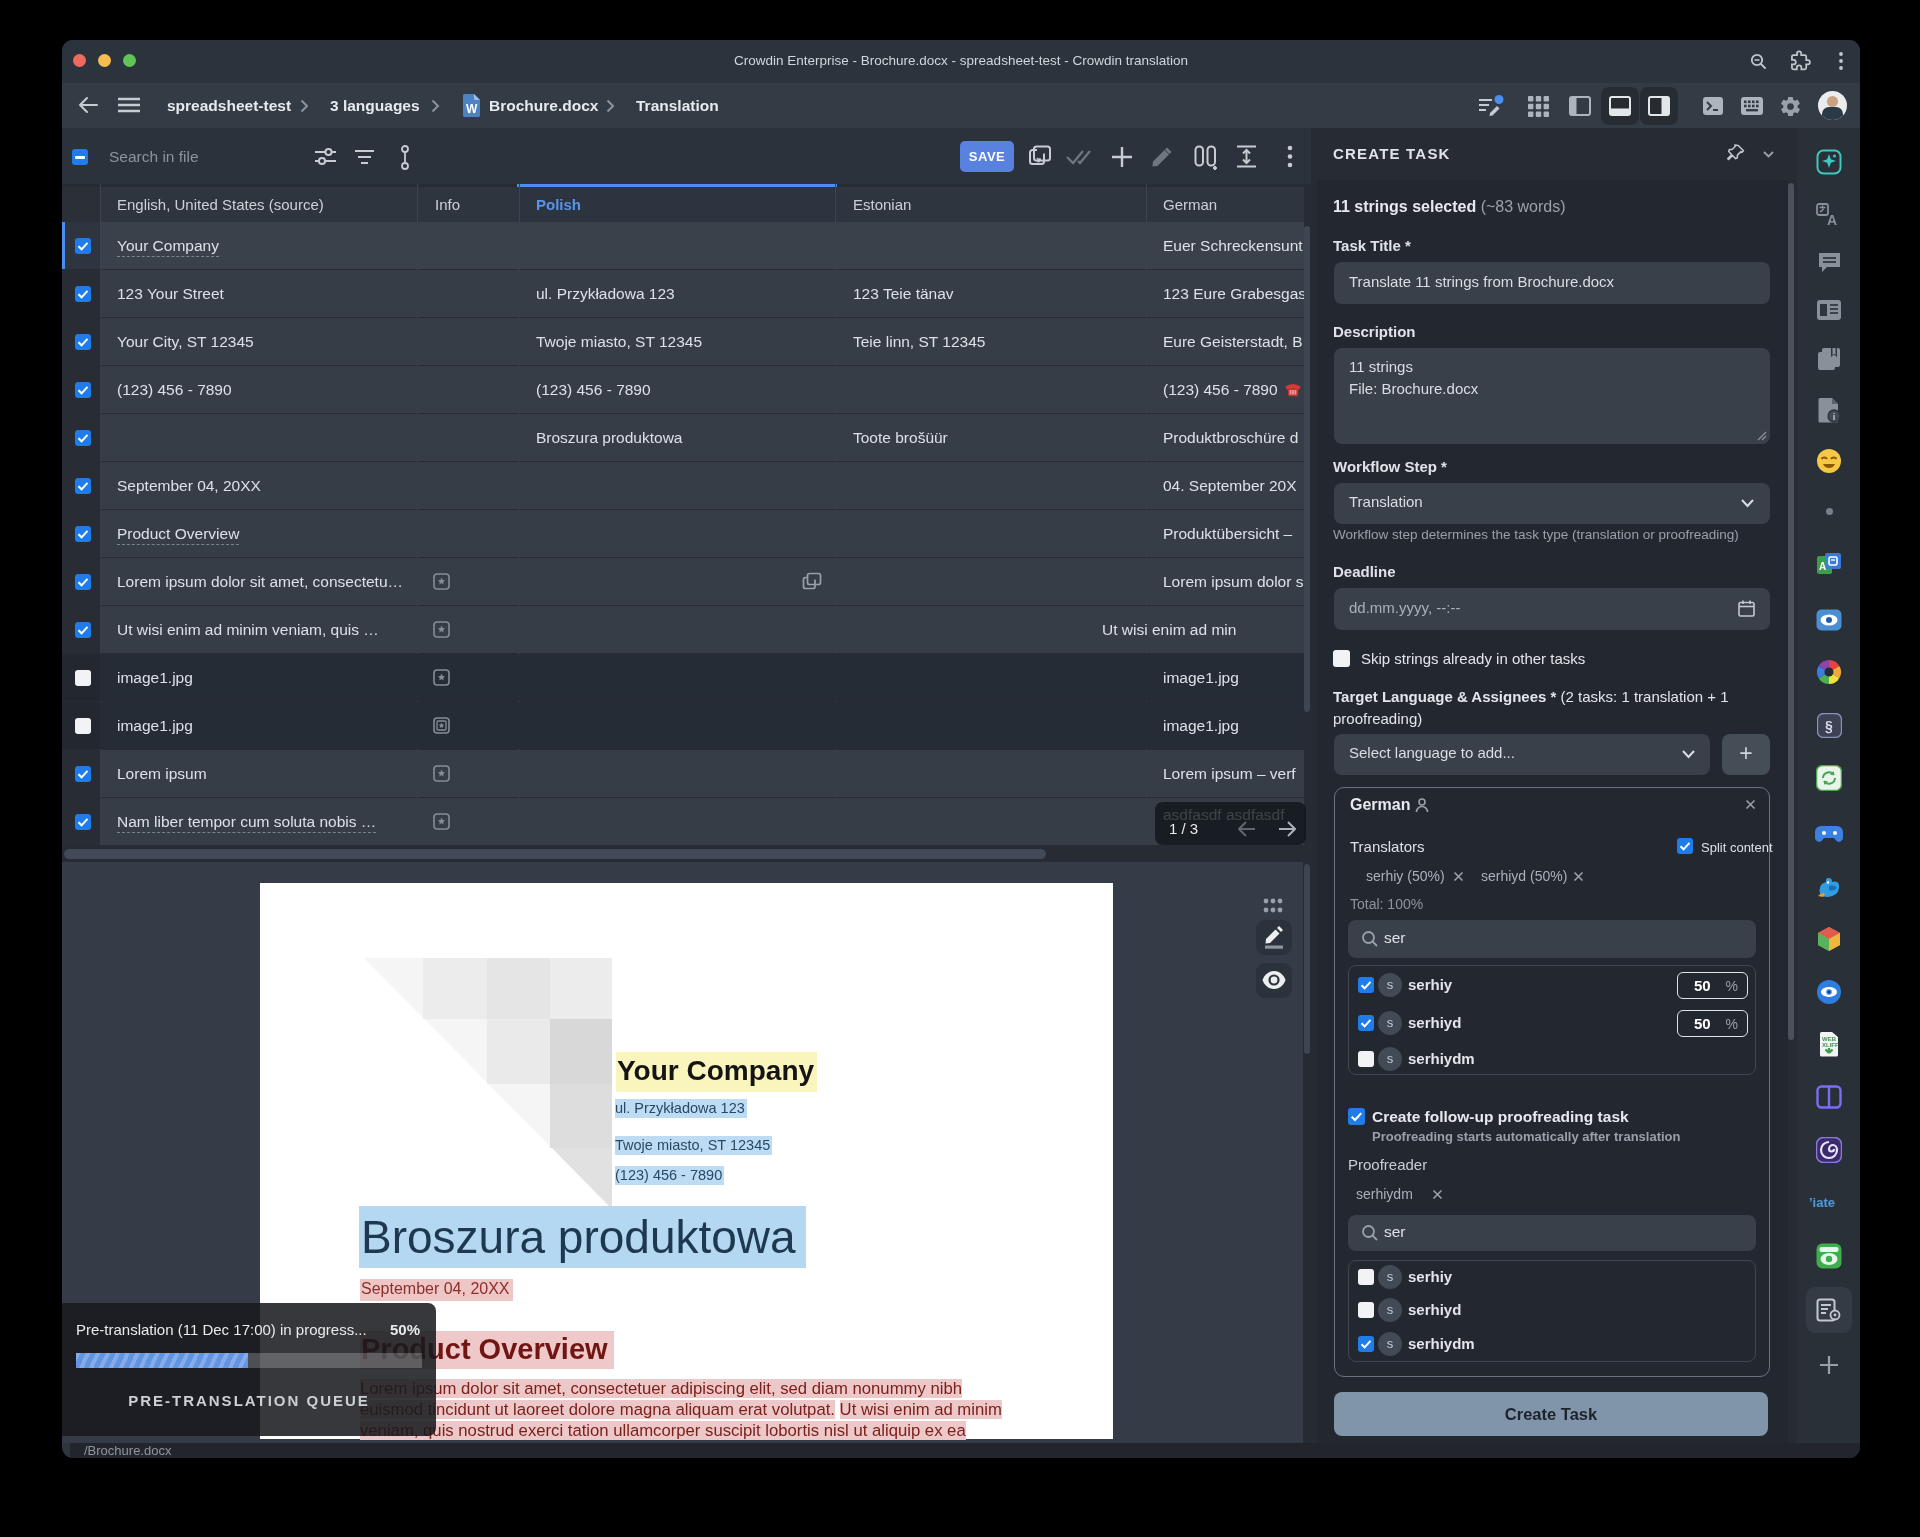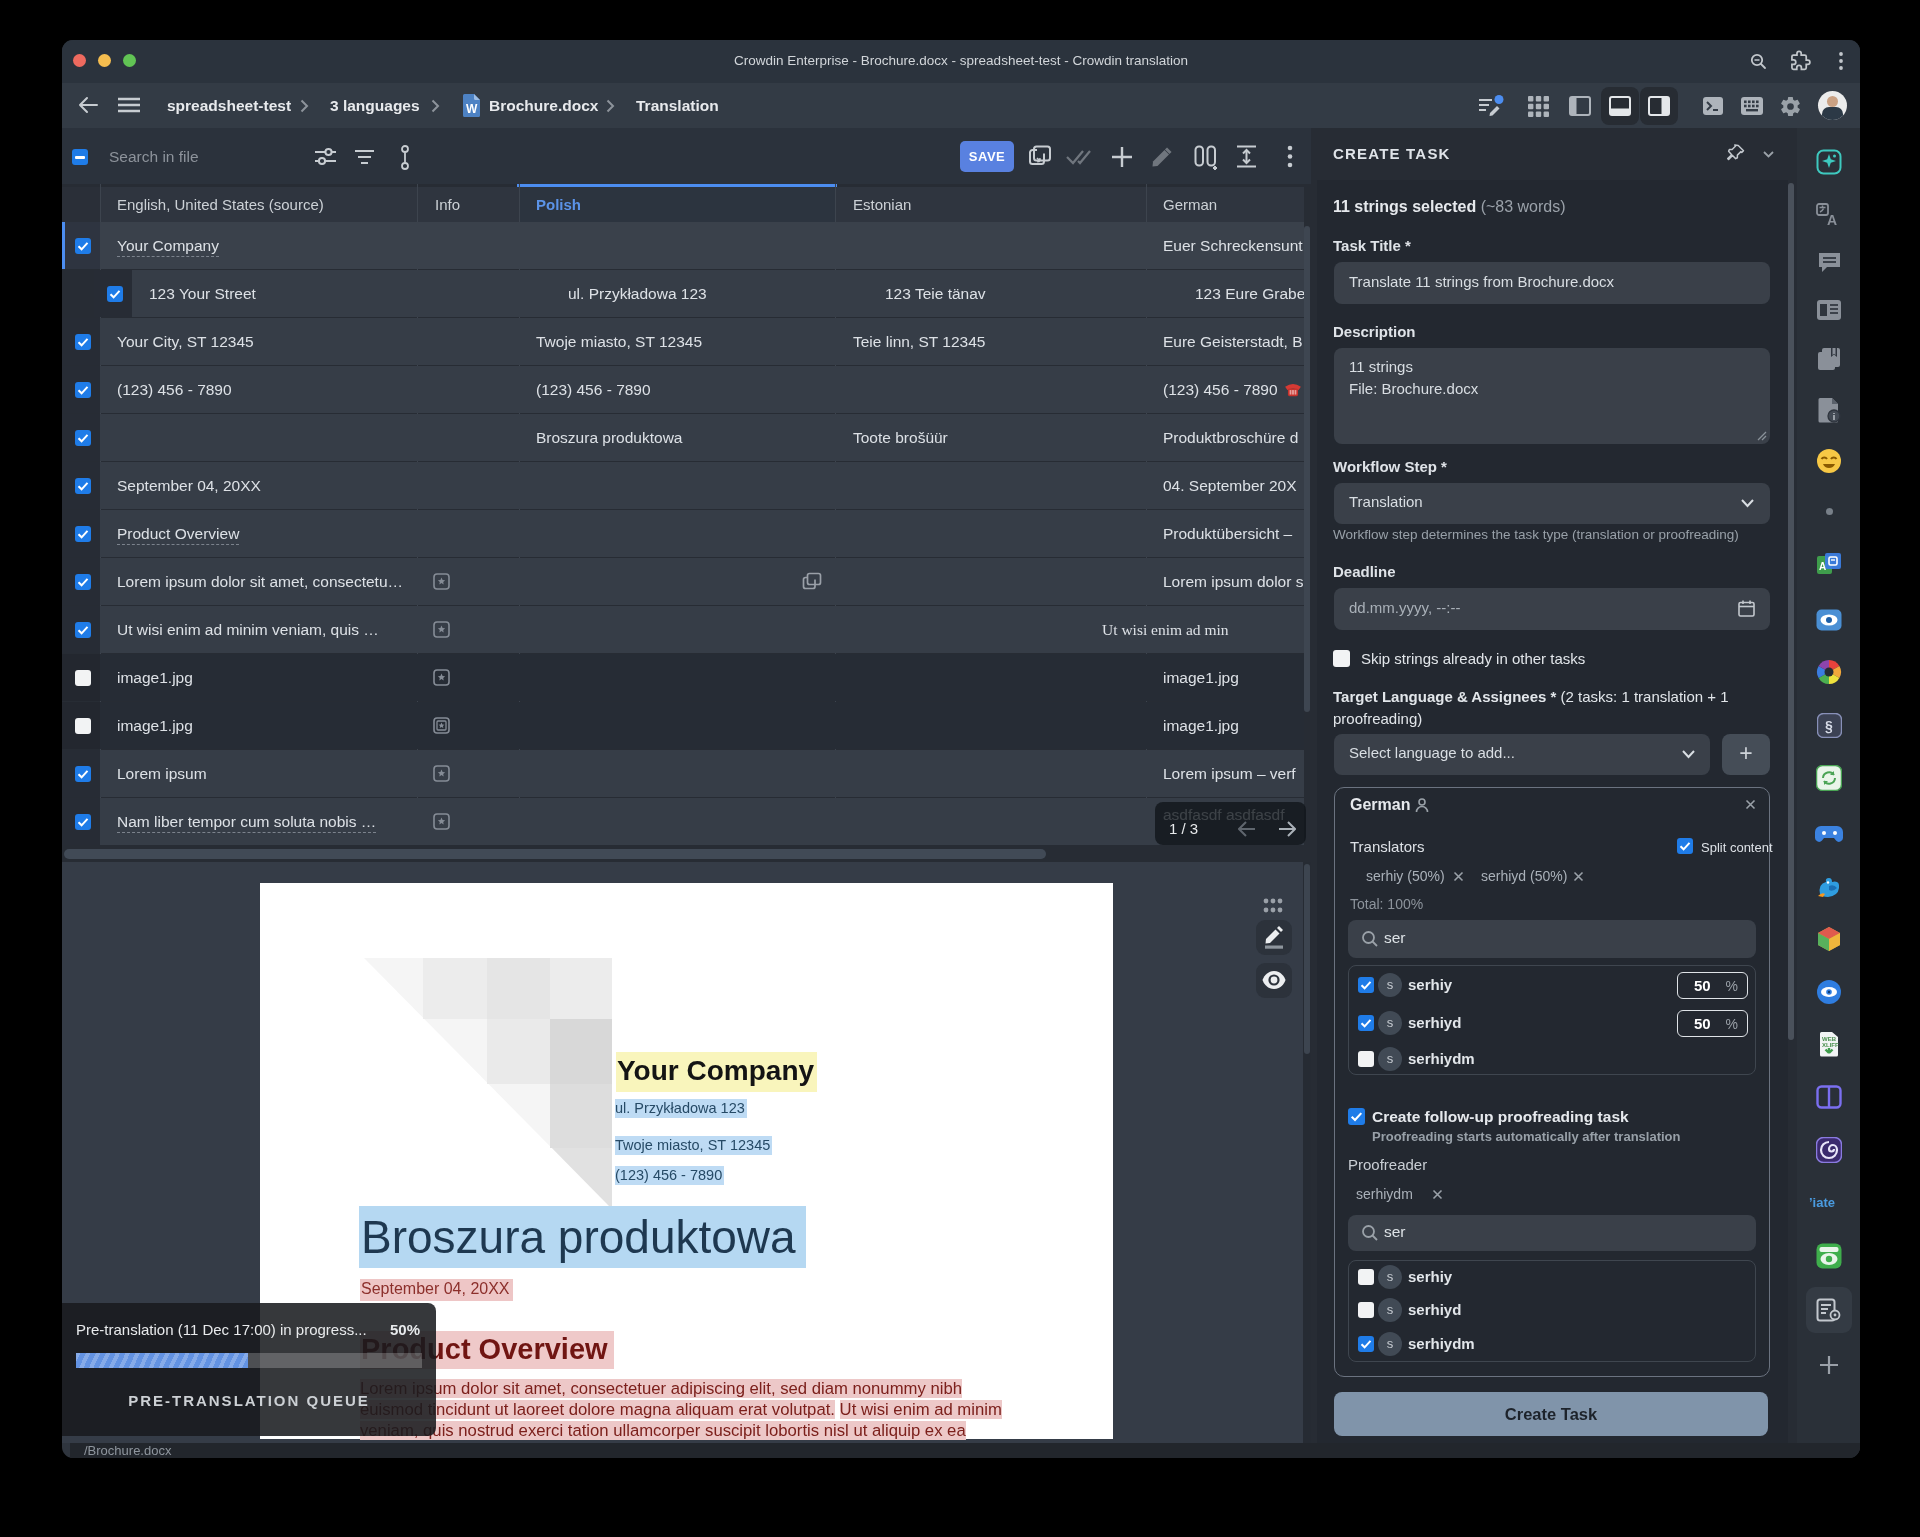--- a/index.html
+++ b/index.html
@@ -225,21 +225,21 @@
         <div class="cbcell" style="background:#2e3440;">
           <div style="position:absolute;left:0;top:0;width:3px;height:47px;background:#4c8df0;"></div>
           <div class="cb cbon"><svg width="16" height="16" viewBox="0 0 16 16">
               <path d="M3.5 8.2 L6.6 11.3 L12.5 4.8" stroke="#fff" stroke-width="2" fill="none"></path>
             </svg></div>
         </div>
         <div class="cell" style="left:38px;width:1204px;background:#3a414b;"></div>
         <div class="cell" style="left:55px;width:295px;"><span class="dashu">Your Company</span></div>
         <div class="cell" style="left:1101px;width:141px;">Euer Schreckensunt</div>
       </div>
-<div class="row" style="top:86px;margin-left:32px;">
+<div class="row" style="top:86px;">
         <div class="cbcell" style="background:#272c35;">
           <div class="cb cbon"><svg width="16" height="16" viewBox="0 0 16 16">
               <path d="M3.5 8.2 L6.6 11.3 L12.5 4.8" stroke="#fff" stroke-width="2" fill="none"></path>
             </svg></div>
         </div>
         <div class="cell" style="left:38px;width:1204px;background:#363d47;"></div>
         <div class="cell" style="left:55px;width:295px;">123 Your Street</div>
         <div class="cell" style="left:474px;width:290px;">ul. Przykładowa 123</div>
         <div class="cell" style="left:791px;width:280px;">123 Teie tänav</div>
         <div class="cell" style="left:1101px;width:141px;">123 Eure Grabesgas</div>
@@ -327,21 +327,21 @@
           <div class="cb cbon"><svg width="16" height="16" viewBox="0 0 16 16">
               <path d="M3.5 8.2 L6.6 11.3 L12.5 4.8" stroke="#fff" stroke-width="2" fill="none"></path>
             </svg></div>
         </div>
         <div class="cell" style="left:38px;width:1204px;background:#363d47;"></div>
         <div class="cell" style="left:55px;width:295px;">Ut wisi enim ad minim veniam, quis …</div>
         <svg style="position:absolute;left:371px;top:15px;" width="17" height="17" viewBox="0 0 17 17">
           <rect x="1" y="1" width="15" height="15" rx="3" fill="none" stroke="#858c96" stroke-width="1.6"></rect>
           <path d="M8.5 4.6 l1.1 2.3 2.5.3-1.9 1.7.5 2.5-2.2-1.3-2.2 1.3.5-2.5-1.9-1.7 2.5-.3z" fill="#858c96"></path>
         </svg>
-        <div class="cell" style="left:1040px;width:141px;font-family:Liberation Serif, serif;">Ut wisi enim ad min</div>
+        <div class="cell" style="left:1040px;width:141px;">Ut wisi enim ad min</div>
       </div>
 <div class="row" style="top:470px;">
         <div class="cbcell" style="background:#23272f;">
           <div class="cb cboff"></div>
         </div>
         <div class="cell" style="left:38px;width:1204px;background:#262c35;"></div>
         <div class="cell" style="left:55px;width:295px;">image1.jpg</div>
         <svg style="position:absolute;left:371px;top:15px;" width="17" height="17" viewBox="0 0 17 17">
           <rect x="1" y="1" width="15" height="15" rx="3" fill="none" stroke="#858c96" stroke-width="1.6"></rect>
           <path d="M8.5 4.6 l1.1 2.3 2.5.3-1.9 1.7.5 2.5-2.2-1.3-2.2 1.3.5-2.5-1.9-1.7 2.5-.3z" fill="#858c96"></path>

